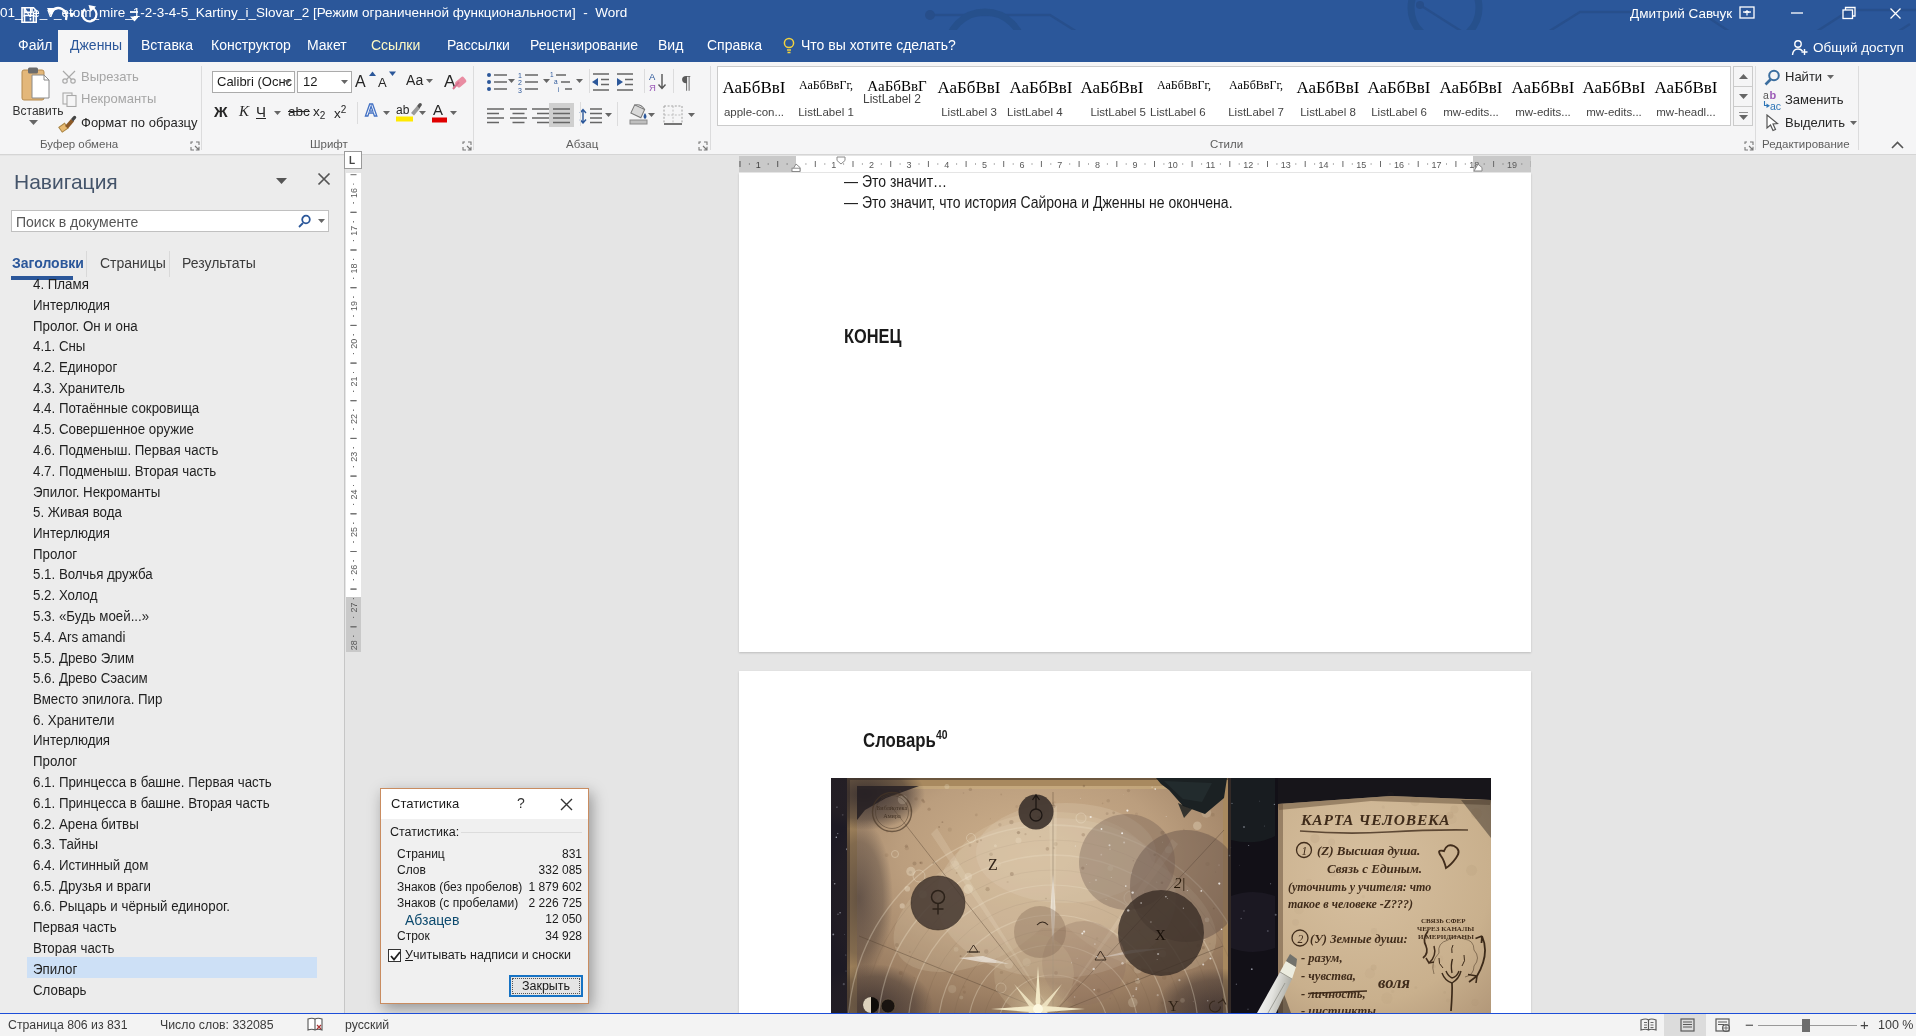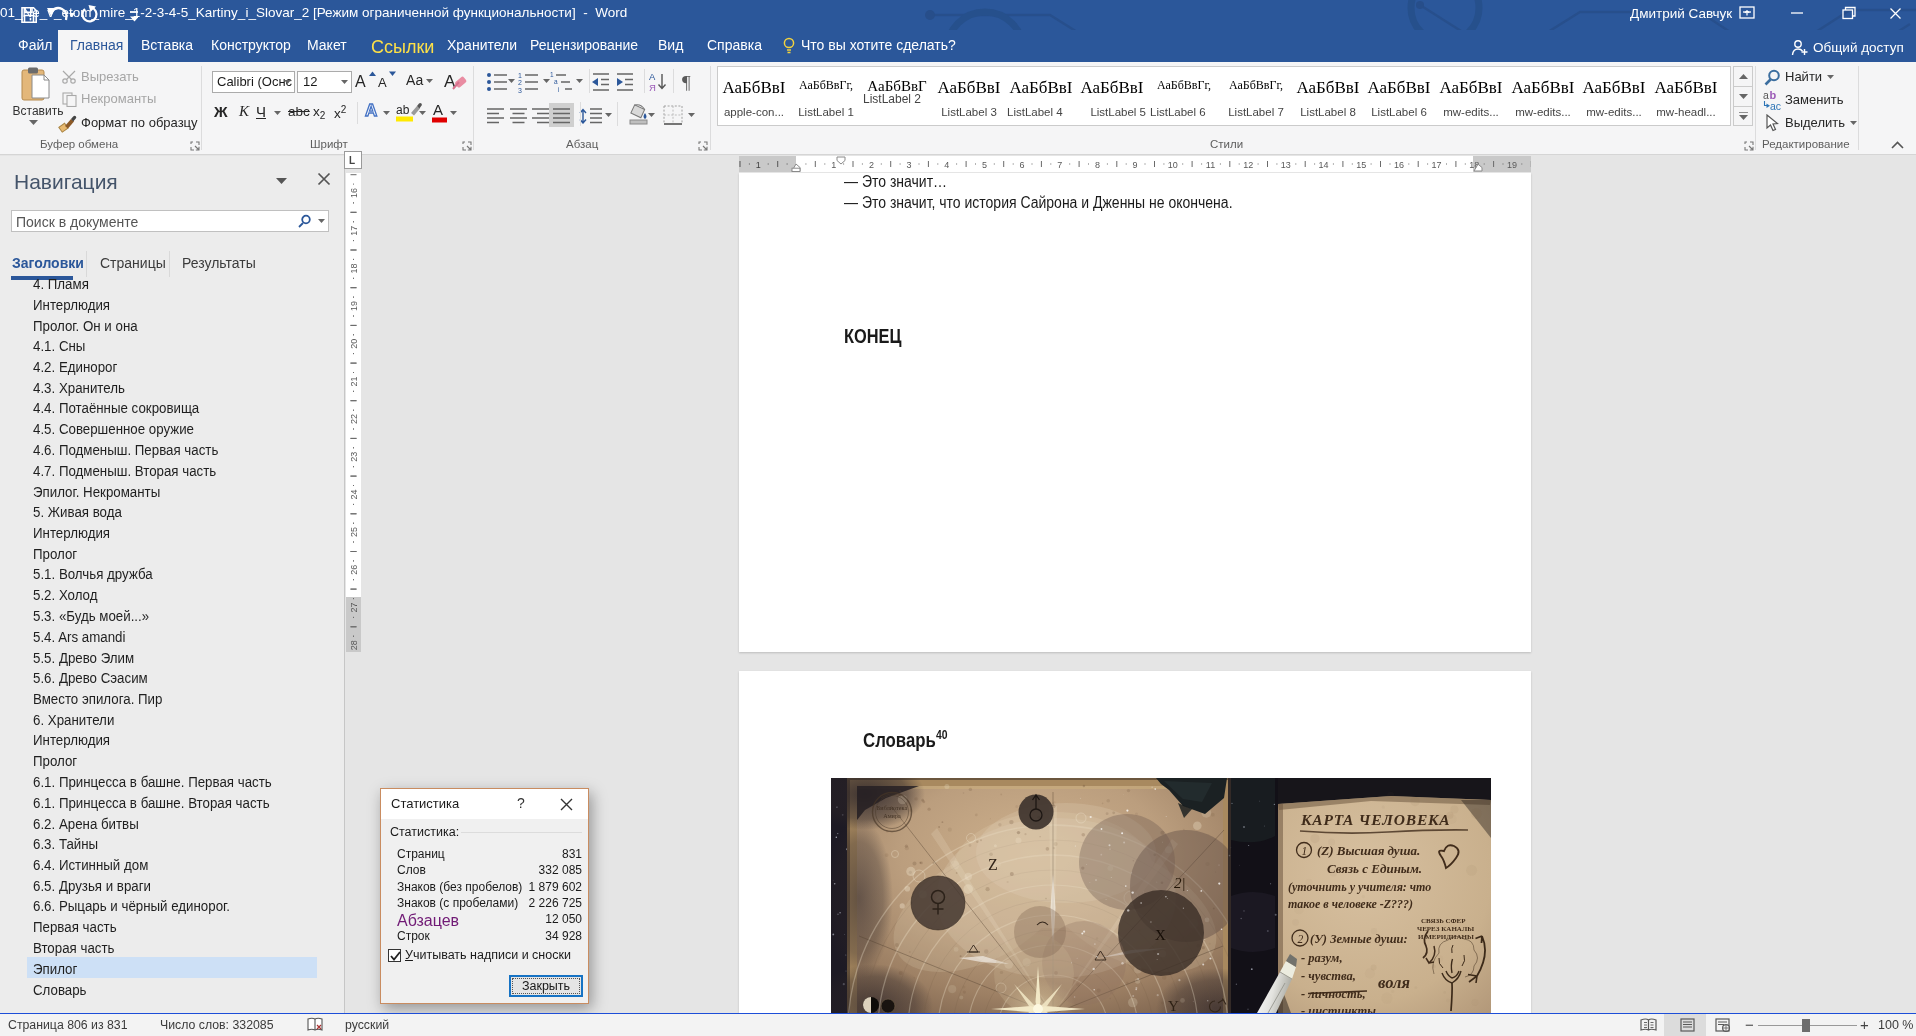--- a/index.html
+++ b/index.html
@@ -68,26 +68,26 @@
 <path d="M160.5 8.5 l10 10 m0 -10 l-10 10"></path>
 </g>
 </svg>
 </div>
 <div class="abs" style="left:0;top:30px;width:1916px;height:32px;background:#2b579a">
 <div class="abs" style="left:58px;top:0;width:70px;height:32px;background:#f5f5f6"></div>
 <div class="abs tt" style="left:18px;top:7px;font-size:14px;color:#fff">Файл</div>
 <div class="abs tt" style="left:141px;top:7px;font-size:14px;color:#fff">Вставка</div>
 <div class="abs tt" style="left:211px;top:7px;font-size:14px;color:#fff">Конструктор</div>
 <div class="abs tt" style="left:307px;top:7px;font-size:14px;color:#fff">Макет</div>
-<div class="abs tt" style="left:371px;top:7px;font-size:18px;color:#fde047">Ссылки</div>
-<div class="abs tt" style="left:447px;top:7px;font-size:14px;color:#fff">Хранители</div>
+<div class="abs tt" style="left:371px;top:7px;font-size:14px;color:#fef9c3">Ссылки</div>
+<div class="abs tt" style="left:447px;top:7px;font-size:14px;color:#fff">Рассылки</div>
 <div class="abs tt" style="left:530px;top:7px;font-size:14px;color:#fff">Рецензирование</div>
 <div class="abs tt" style="left:658px;top:7px;font-size:14px;color:#fff">Вид</div>
 <div class="abs tt" style="left:707px;top:7px;font-size:14px;color:#fff">Справка</div>
-<div class="abs tt" style="left:70px;top:7px;font-size:14px;color:#2b579a">Главная</div>
+<div class="abs tt" style="left:70px;top:7px;font-size:14px;color:#2b579a">Дженны</div>
 <svg class="abs" style="left:781px;top:6px" width="16" height="20" viewBox="0 0 16 20">
 <g stroke="#f2d23e" stroke-width="1.5" fill="none">
         <circle cx="8" cy="7" r="4.6"></circle>
         <path d="M6 14 h4 M6.5 16.5 h3"></path>
       </g>
     </svg>
 <div class="abs tt" style="left:801px;top:7px;font-size:14px;color:#fff">Что вы хотите сделать?</div>
 <div class="abs tt" style="left:1813px;top:10px;font-size:13.5px;color:#fff">Общий доступ</div>
 <svg class="abs" style="left:1791px;top:9px" width="19" height="17" viewBox="0 0 19 17">
 <g stroke="#fff" stroke-width="1.4" fill="none">
@@ -1117,21 +1117,21 @@
 <div class="abs tt" style="left:9px;top:36px;font-size:12.5px;color:#1a1a1a">Статистика:</div>
 <div class="abs" style="left:80px;top:43px;width:121px;height:1px;background:#dcdcdc"></div>
 <div class="abs tt" style="left:16px;top:58px;font-size:12px;color:#1a1a1a">Страниц</div>
 <div class="abs tt" style="left:140px;top:58px;width:61px;text-align:right;font-size:12px;color:#1a1a1a">831</div>
 <div class="abs tt" style="left:16px;top:74px;font-size:12px;color:#1a1a1a">Слов</div>
 <div class="abs tt" style="left:140px;top:74px;width:61px;text-align:right;font-size:12px;color:#1a1a1a">332 085</div>
 <div class="abs tt" style="left:16px;top:91px;font-size:12px;color:#1a1a1a">Знаков (без пробелов)</div>
 <div class="abs tt" style="left:140px;top:91px;width:61px;text-align:right;font-size:12px;color:#1a1a1a">1 879 602</div>
 <div class="abs tt" style="left:16px;top:107px;font-size:12px;color:#1a1a1a">Знаков (с пробелами)</div>
 <div class="abs tt" style="left:140px;top:107px;width:61px;text-align:right;font-size:12px;color:#1a1a1a">2 226 725</div>
-<div class="abs tt" style="left:16px;top:123px;font-size:16px;color:#701a75">Абзацев</div>
+<div class="abs tt" style="left:24px;top:123px;font-size:14px;color:#0c4a6e">Абзацев</div>
 <div class="abs tt" style="left:140px;top:123px;width:61px;text-align:right;font-size:12px;color:#1a1a1a">12 050</div>
 <div class="abs tt" style="left:16px;top:140px;font-size:12px;color:#1a1a1a">Строк</div>
 <div class="abs tt" style="left:140px;top:140px;width:61px;text-align:right;font-size:12px;color:#1a1a1a">34 928</div>
 <div class="abs" style="left:7px;top:160px;width:13px;height:13px;background:#fff;border:1px solid #333"></div>
 <svg class="abs" style="left:9px;top:162px" width="11" height="10" viewBox="0 0 11 10">
       <path d="M1 5 l3 3.5 L10 1" stroke="#222" stroke-width="1.8" fill="none"></path>
     </svg>
 <div class="abs tt" style="left:24px;top:159px;font-size:12.5px;color:#1a1a1a"><span style="text-decoration:underline">У</span>читывать надписи и сноски</div>
 <div class="abs" style="left:128px;top:186px;width:74px;height:22px;background:#e5e5e5;border:2px solid #1673c4"></div>
 <div class="abs" style="left:131px;top:189px;width:68px;height:16px;border:1px dotted #555"></div>

